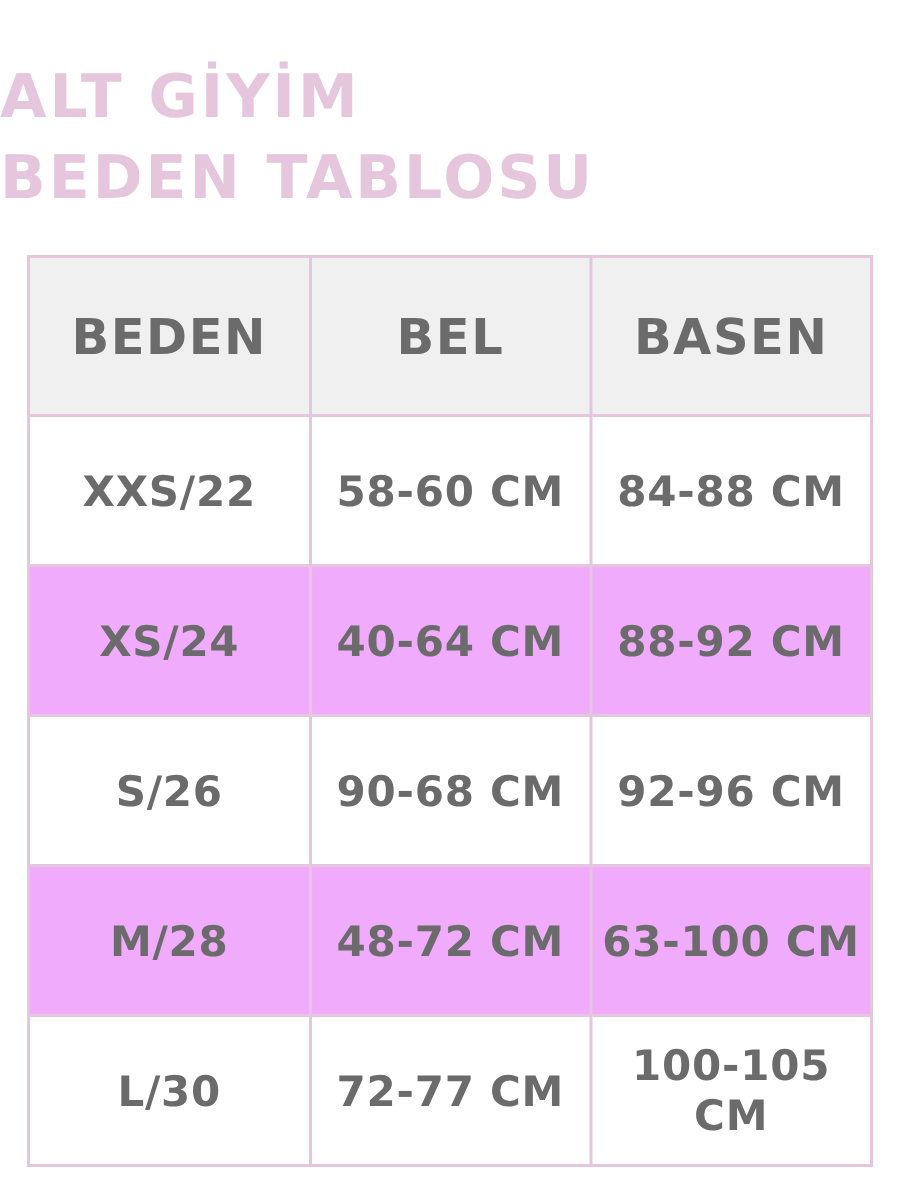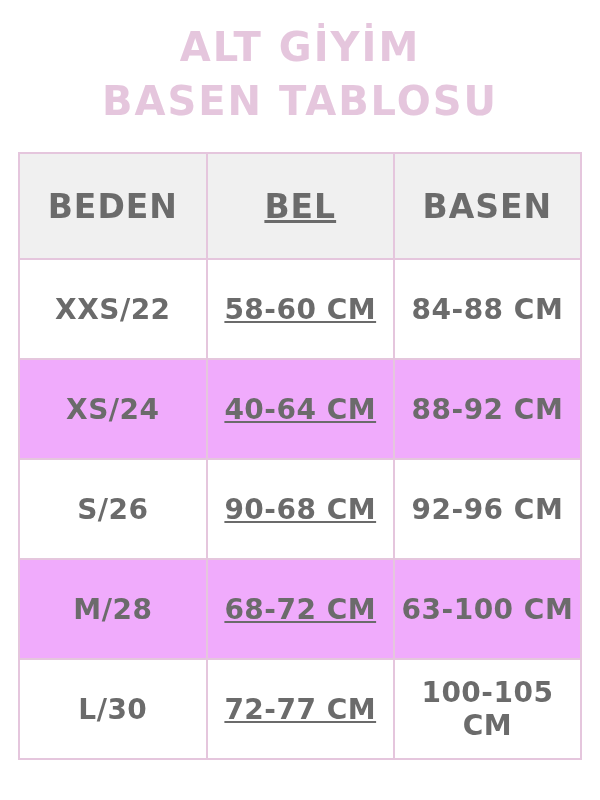--- a/index.html
+++ b/index.html
@@ -17,22 +17,22 @@
     width: 600px;
     height: 800px;
     position: relative;
     box-sizing: border-box;
     display: flex;
     flex-direction: column;
     align-items: center;
   }
   .title-block {
     width: 100%;
-    text-align: center;
-    padding-top: 20px;
+    text-align: left;
+    padding-top: 38px;
   }
   .title-line {
     color: #e5c6dd;
     font-size: 40px;
     font-weight: bold;
     letter-spacing: 2px;
     line-height: 1.35;
     font-family: "DejaVu Sans", "Liberation Sans", sans-serif;
   }
   .table-wrap {
@@ -65,31 +65,31 @@
     letter-spacing: 0.5px;
   }
   tr.row-odd td {
     background: #ffffff;
     text-align: center;
   }
   tr.row-even td {
     background: #f0abfc;
   }
   .col-first { width: 33.4%; }
-  .col-mid { width: 33.3%; text-decoration: underline; }
+  .col-mid { width: 33.3%; }
   .col-last { width: 33.3%; }
 </style>
 </head>
 <body>
 
 <div class="page">
 
   <div class="title-block">
     <div class="title-line">ALT GİYİM</div>
-    <div class="title-line">BASEN TABLOSU</div>
+    <div class="title-line">BEDEN TABLOSU</div>
   </div>
 
   <div class="table-wrap">
     <table class="size-table">
       <thead>
         <tr>
           <th class="col-first">BEDEN</th>
           <th class="col-mid">BEL</th>
           <th class="col-last">BASEN</th>
         </tr>
@@ -105,21 +105,21 @@
           <td class="col-mid">40-64 CM</td>
           <td class="col-last">88-92 CM</td>
         </tr>
         <tr class="row-odd">
           <td class="col-first">S/26</td>
           <td class="col-mid">90-68 CM</td>
           <td class="col-last">92-96 CM</td>
         </tr>
         <tr class="row-even">
           <td class="col-first">M/28</td>
-          <td class="col-mid">68-72 CM</td>
+          <td class="col-mid">48-72 CM</td>
           <td class="col-last">63-100 CM</td>
         </tr>
         <tr class="row-odd">
           <td class="col-first">L/30</td>
           <td class="col-mid">72-77 CM</td>
           <td class="col-last">100-105 CM</td>
         </tr>
       </tbody>
     </table>
   </div>

